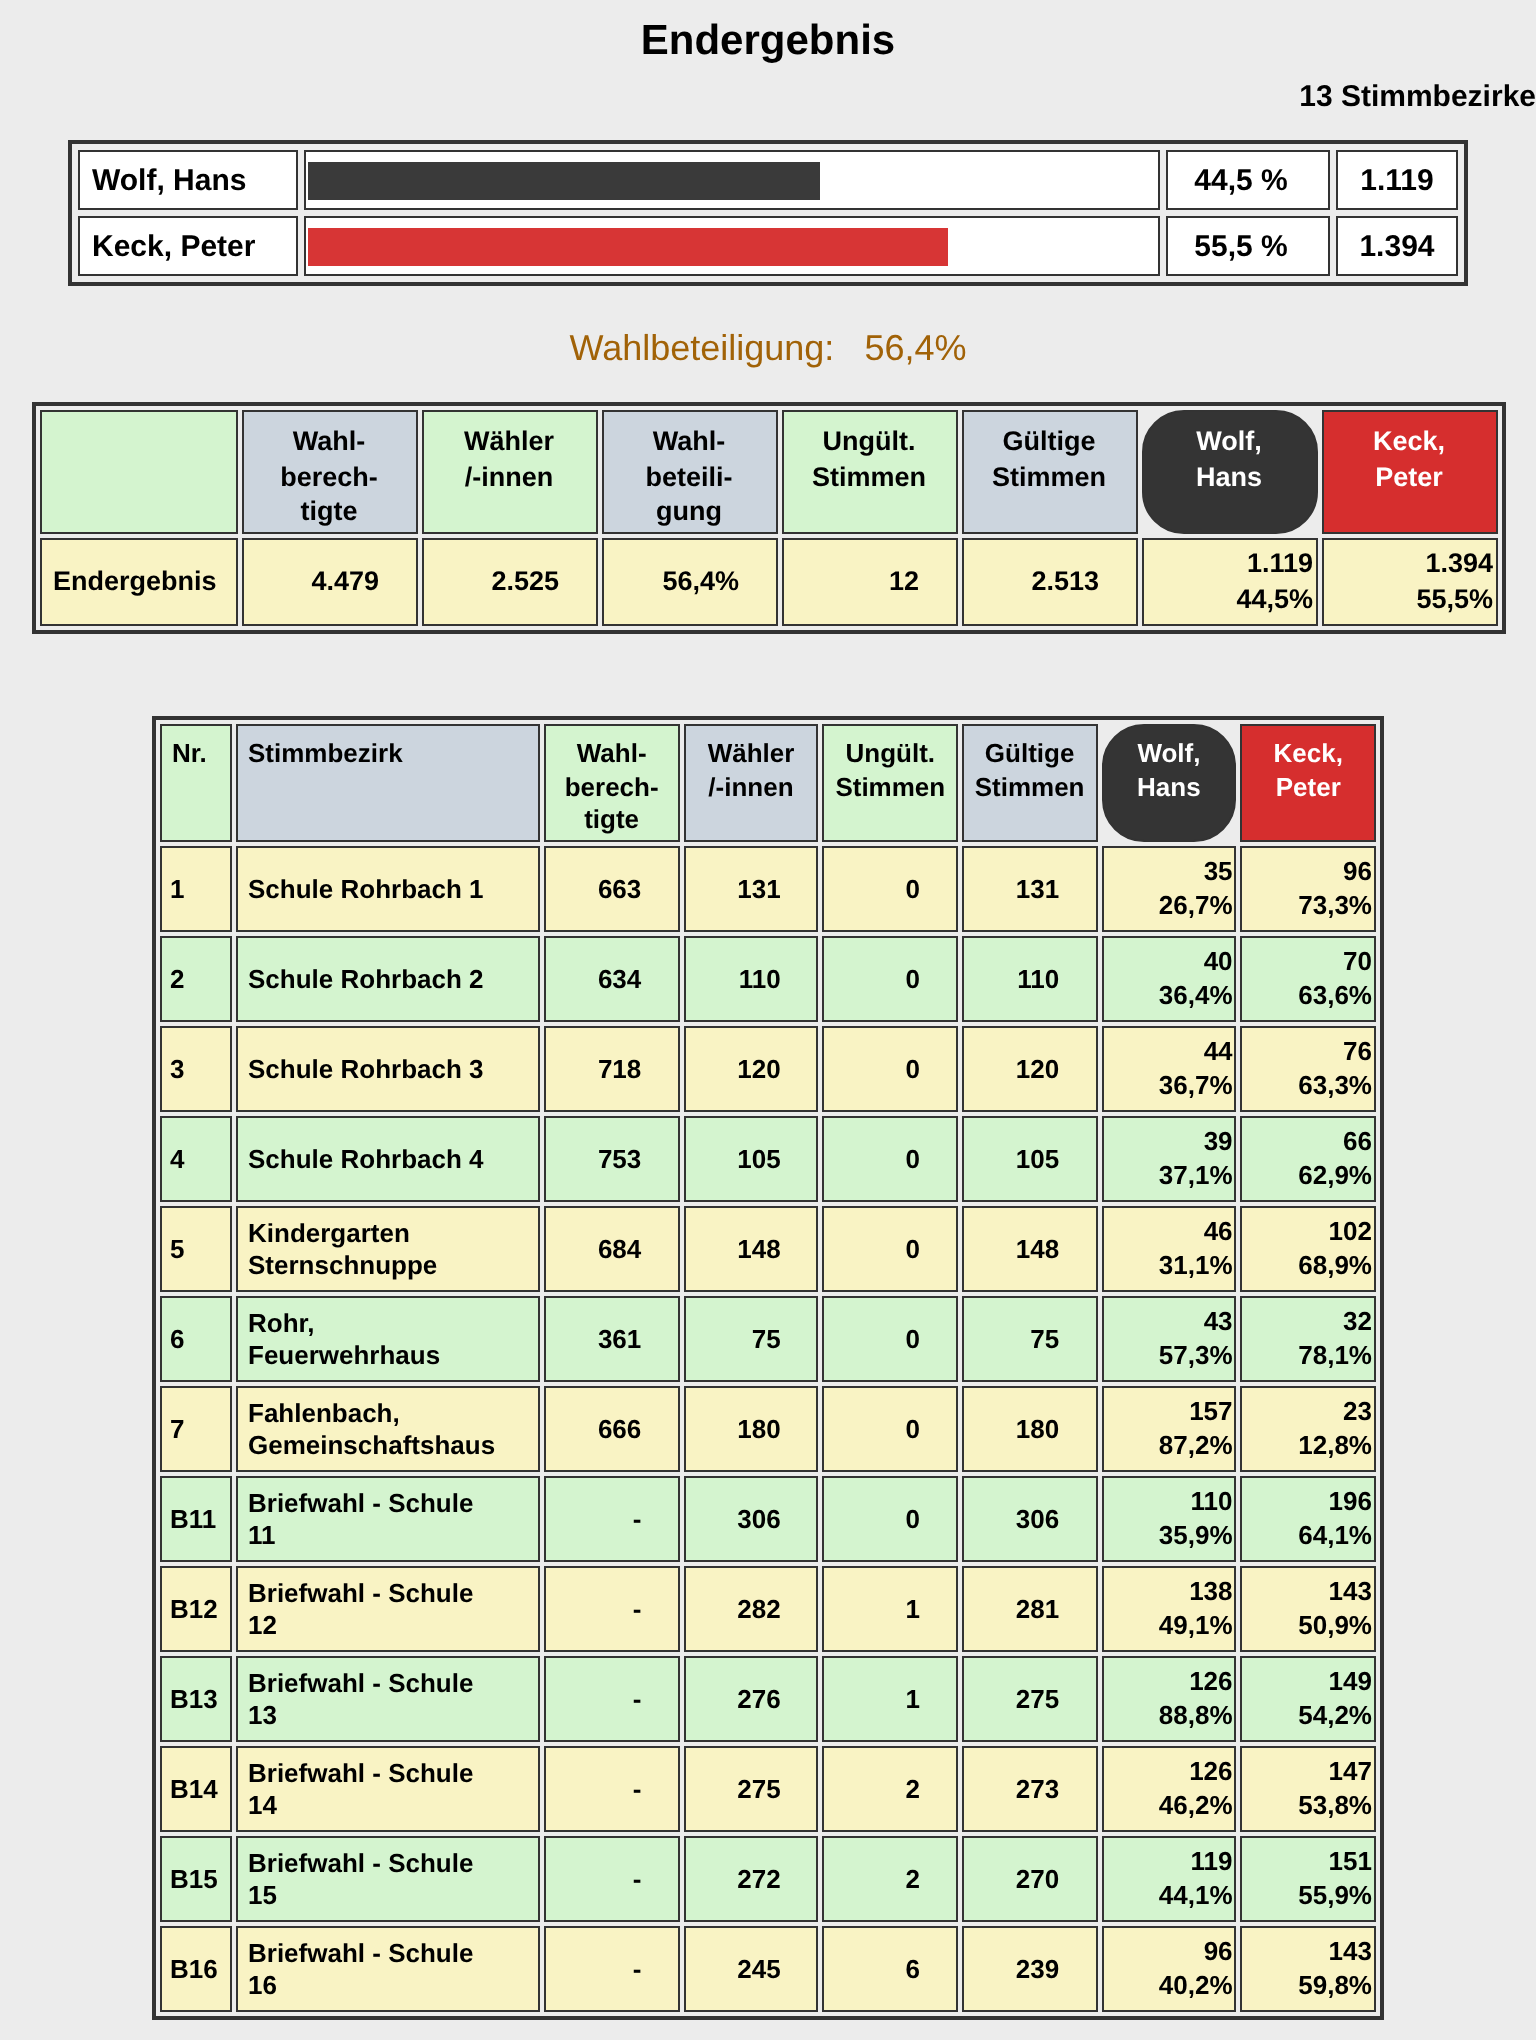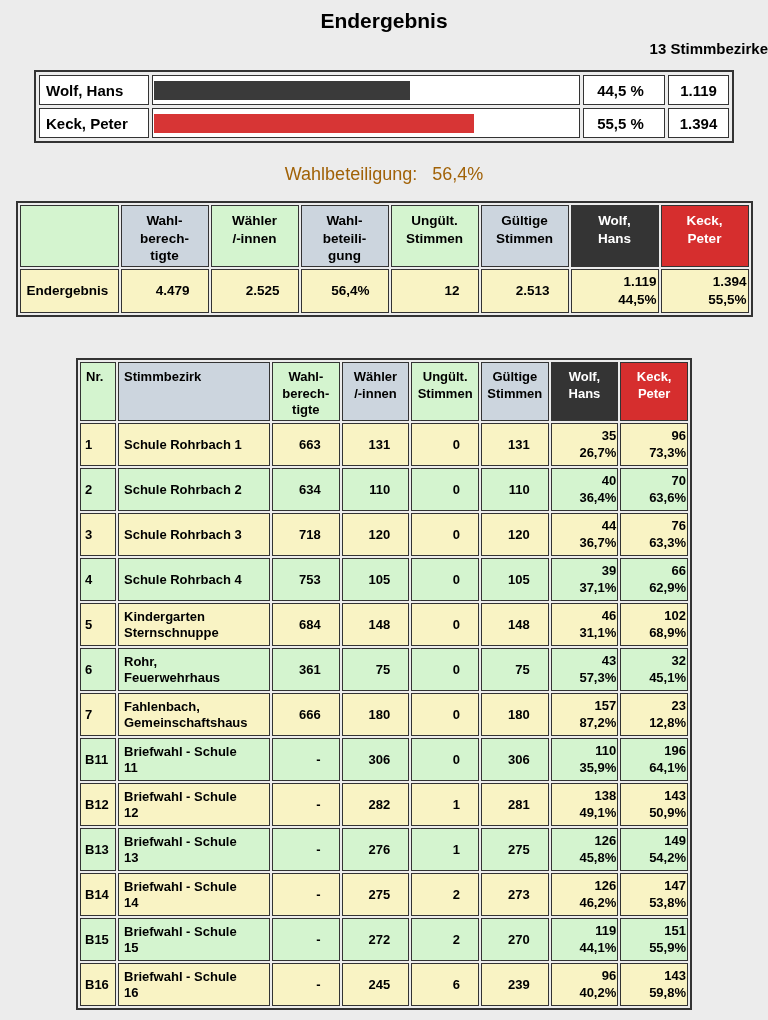--- a/index.html
+++ b/index.html
@@ -29,21 +29,21 @@
   
   .turnout { text-align: center; font-size: 18px; margin-top: 21px; color: #a16207; }
   .turnout .val { margin-left: 15px; }
 
   
   .data-table td { font-size: 13px; font-weight: bold; }
   .hd { vertical-align: top; text-align: center; padding-top: 6px; white-space: pre-line; line-height: 1.3; }
   .al-left { text-align: left; padding-left: 5px; }
   .bg-green { background: #d4f4cf; }
   .bg-blue  { background: #ccd5de; }
-  .bg-wolf  { background: #343434; color: #fff; }
+  .bg-wolf  { background: #343434; color: #fff; border-radius: 21px; }
   .bg-keck  { background: #d62e2e; color: #fff; }
   .row-y td { background: #f9f3c4; }
   .row-g td { background: #d4f4cf; }
   .num { text-align: right; padding-right: 18px; vertical-align: middle; }
   .two { line-height: 1.3; vertical-align: middle; }
   .two span { display: block; text-align: right; }
 
   
   .summary { border-spacing: 2px; width: 737px; margin: 16px auto 0; table-layout: fixed; }
   .summary .hd { height: 58px; }
@@ -250,21 +250,21 @@
           <td class="num">361</td>
           <td class="num">75</td>
           <td class="num">0</td>
           <td class="num">75</td>
           <td class="two">
             <span>43</span>
             <span>57,3%</span>
           </td>
           <td class="two">
             <span>32</span>
-            <span>45,1%</span>
+            <span>78,1%</span>
           </td>
         </tr>
         <tr class="row-y">
           <td class="nr">7</td>
           <td class="dist">Fahlenbach,
 Gemeinschaftshaus</td>
           <td class="num">666</td>
           <td class="num">180</td>
           <td class="num">0</td>
           <td class="num">180</td>
@@ -314,21 +314,21 @@
         <tr class="row-g">
           <td class="nr">B13</td>
           <td class="dist">Briefwahl - Schule
 13</td>
           <td class="num">-</td>
           <td class="num">276</td>
           <td class="num">1</td>
           <td class="num">275</td>
           <td class="two">
             <span>126</span>
-            <span>45,8%</span>
+            <span>88,8%</span>
           </td>
           <td class="two">
             <span>149</span>
             <span>54,2%</span>
           </td>
         </tr>
         <tr class="row-y">
           <td class="nr">B14</td>
           <td class="dist">Briefwahl - Schule
 14</td>

